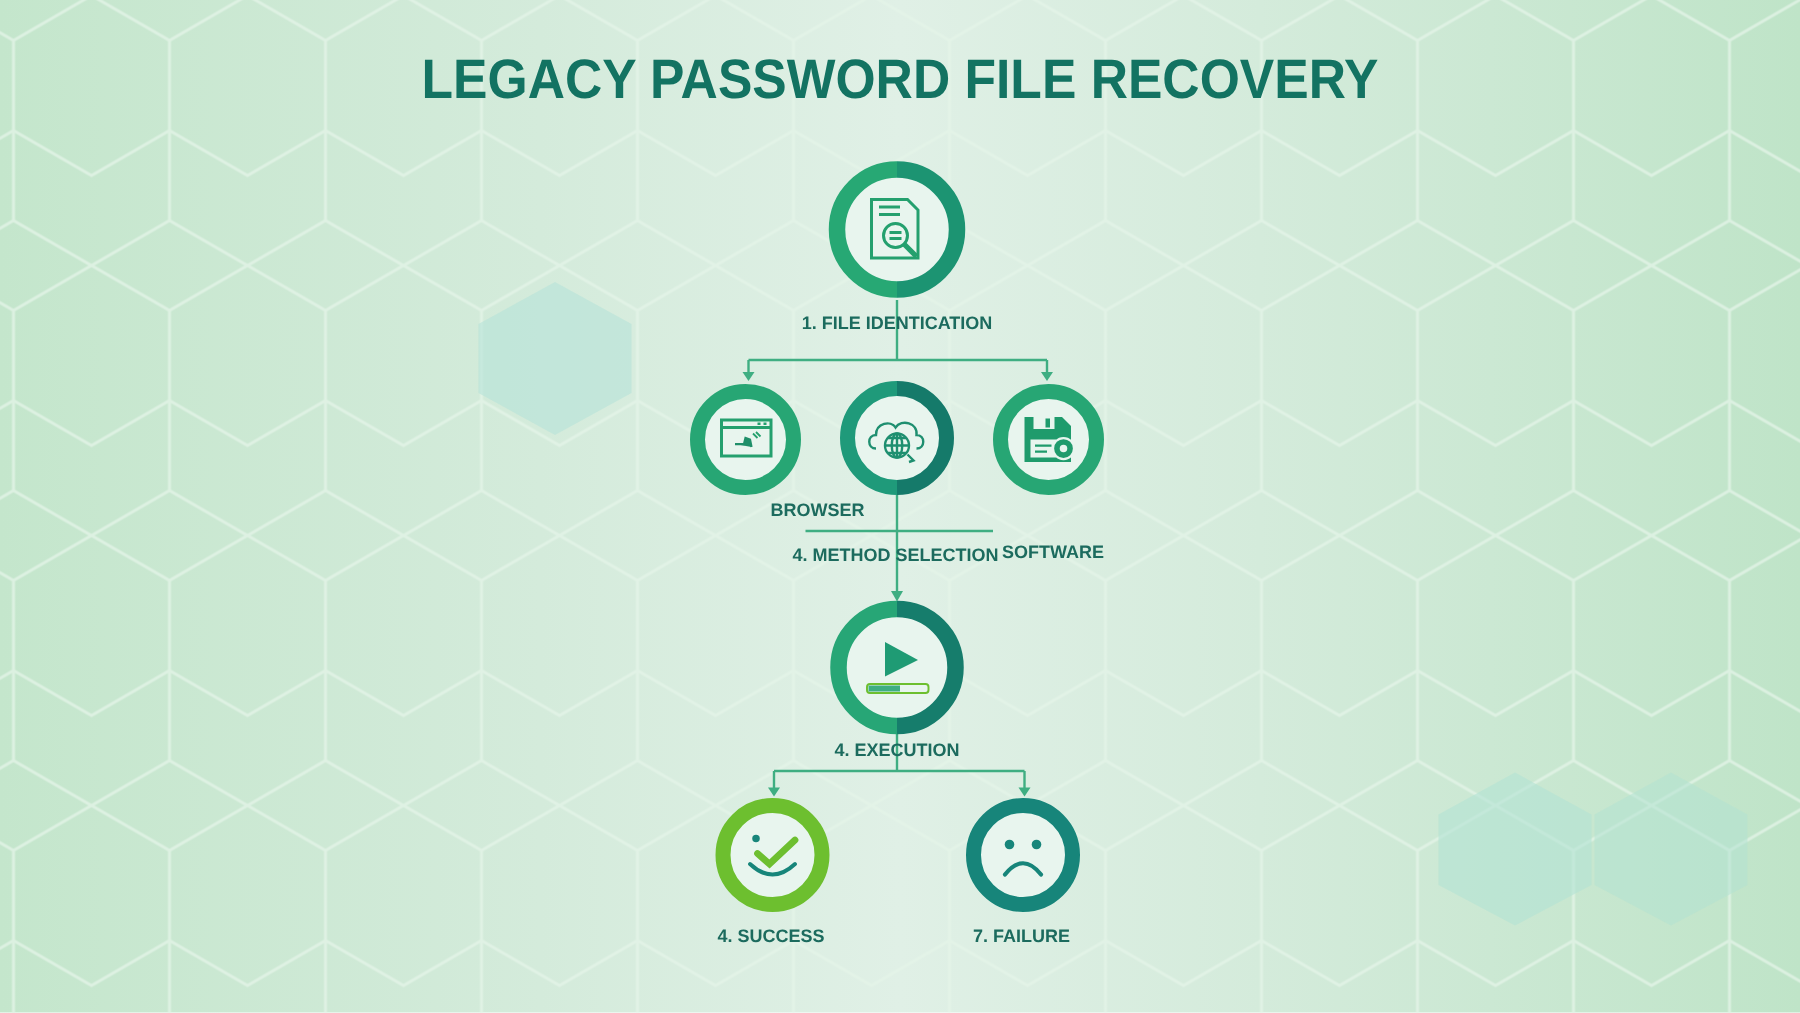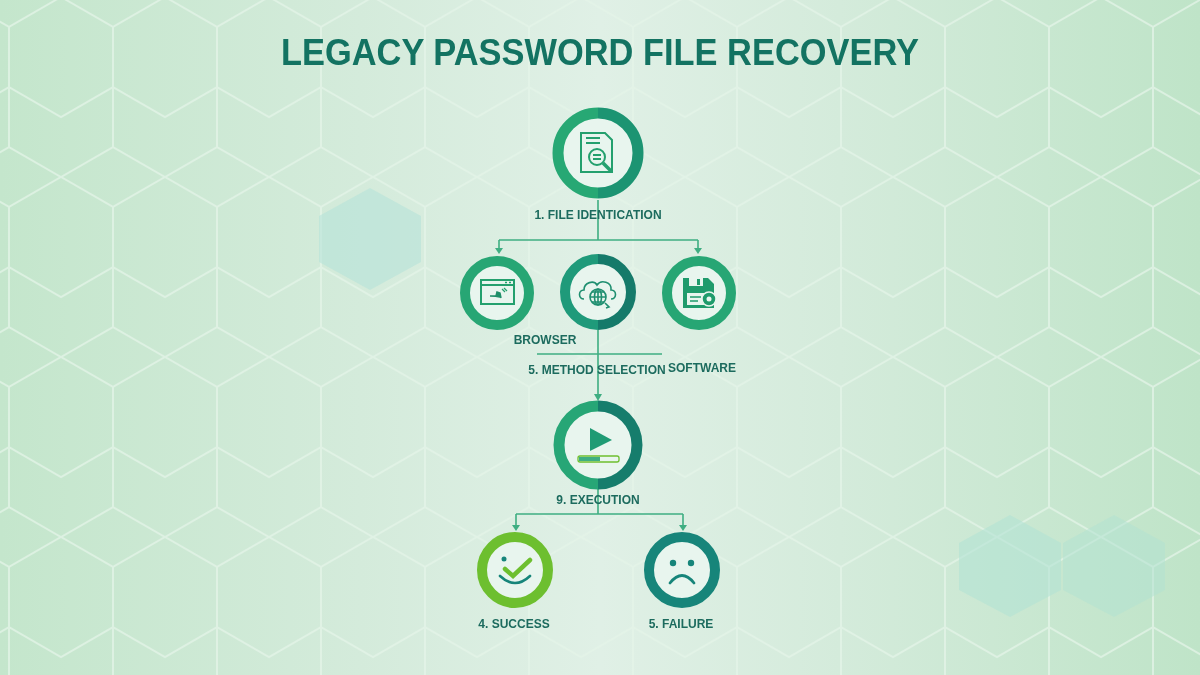--- a/index.html
+++ b/index.html
@@ -142,17 +142,17 @@
         <circle cx="673" cy="563" r="3.2" fill="#17857a"></circle>
         <circle cx="691" cy="563" r="3.2" fill="#17857a"></circle>
         <path d="M670 583 Q682 568 694 583" stroke="#17857a" stroke-width="2.8" stroke-linecap="round"></path>
       </g>
     </g>
   </svg>
 
   <div class="label" style="left:598px; top:208px;">1. FILE IDENTICATION</div>
   <div class="label" style="left:497px; top:333px;margin-left:48px;">BROWSER</div>
   <div class="label" style="left:702px; top:333px;margin-top:28px;">SOFTWARE</div>
-  <div class="label" style="left:597px; top:363px;">5. METHOD SELECTION</div>
-  <div class="label" style="left:598px; top:493px;">9. EXECUTION</div>
+  <div class="label" style="left:597px; top:363px;">4. METHOD SELECTION</div>
+  <div class="label" style="left:598px; top:493px;">4. EXECUTION</div>
   <div class="label" style="left:514px; top:617px;">4. SUCCESS</div>
-  <div class="label" style="left:681px; top:617px;">5. FAILURE</div>
+  <div class="label" style="left:681px; top:617px;">7. FAILURE</div>
 </div>
 
 </body></html>

